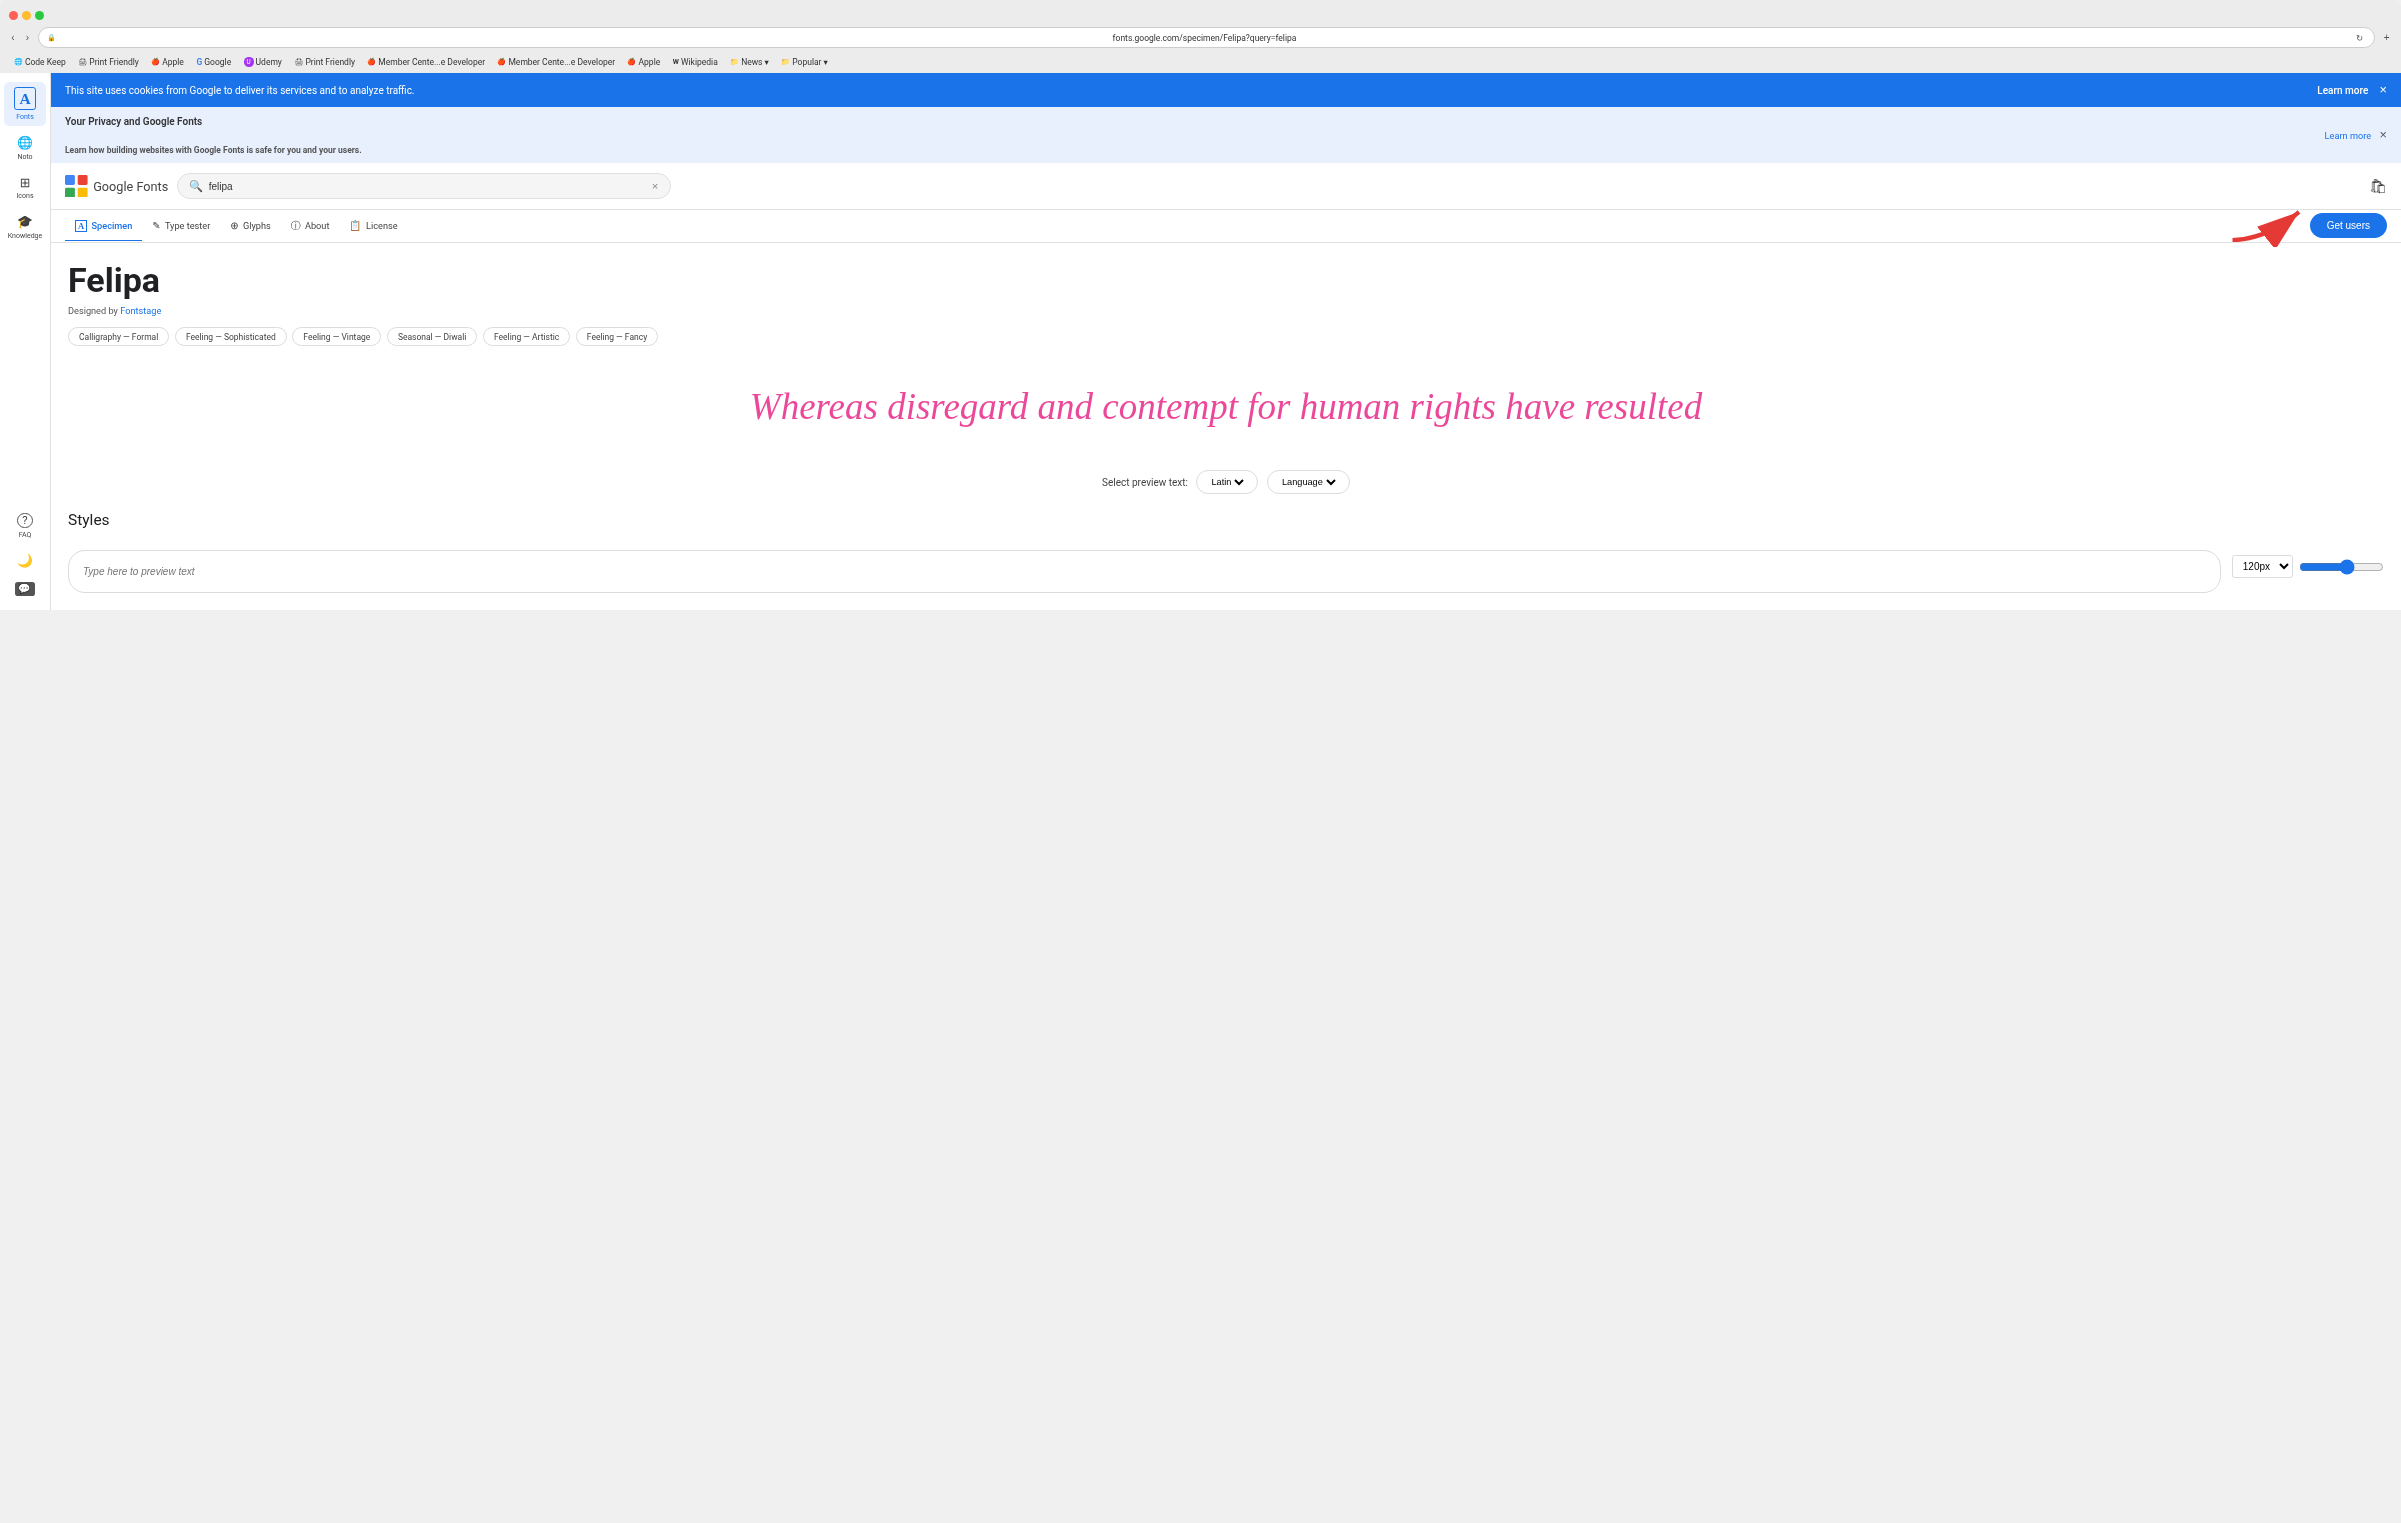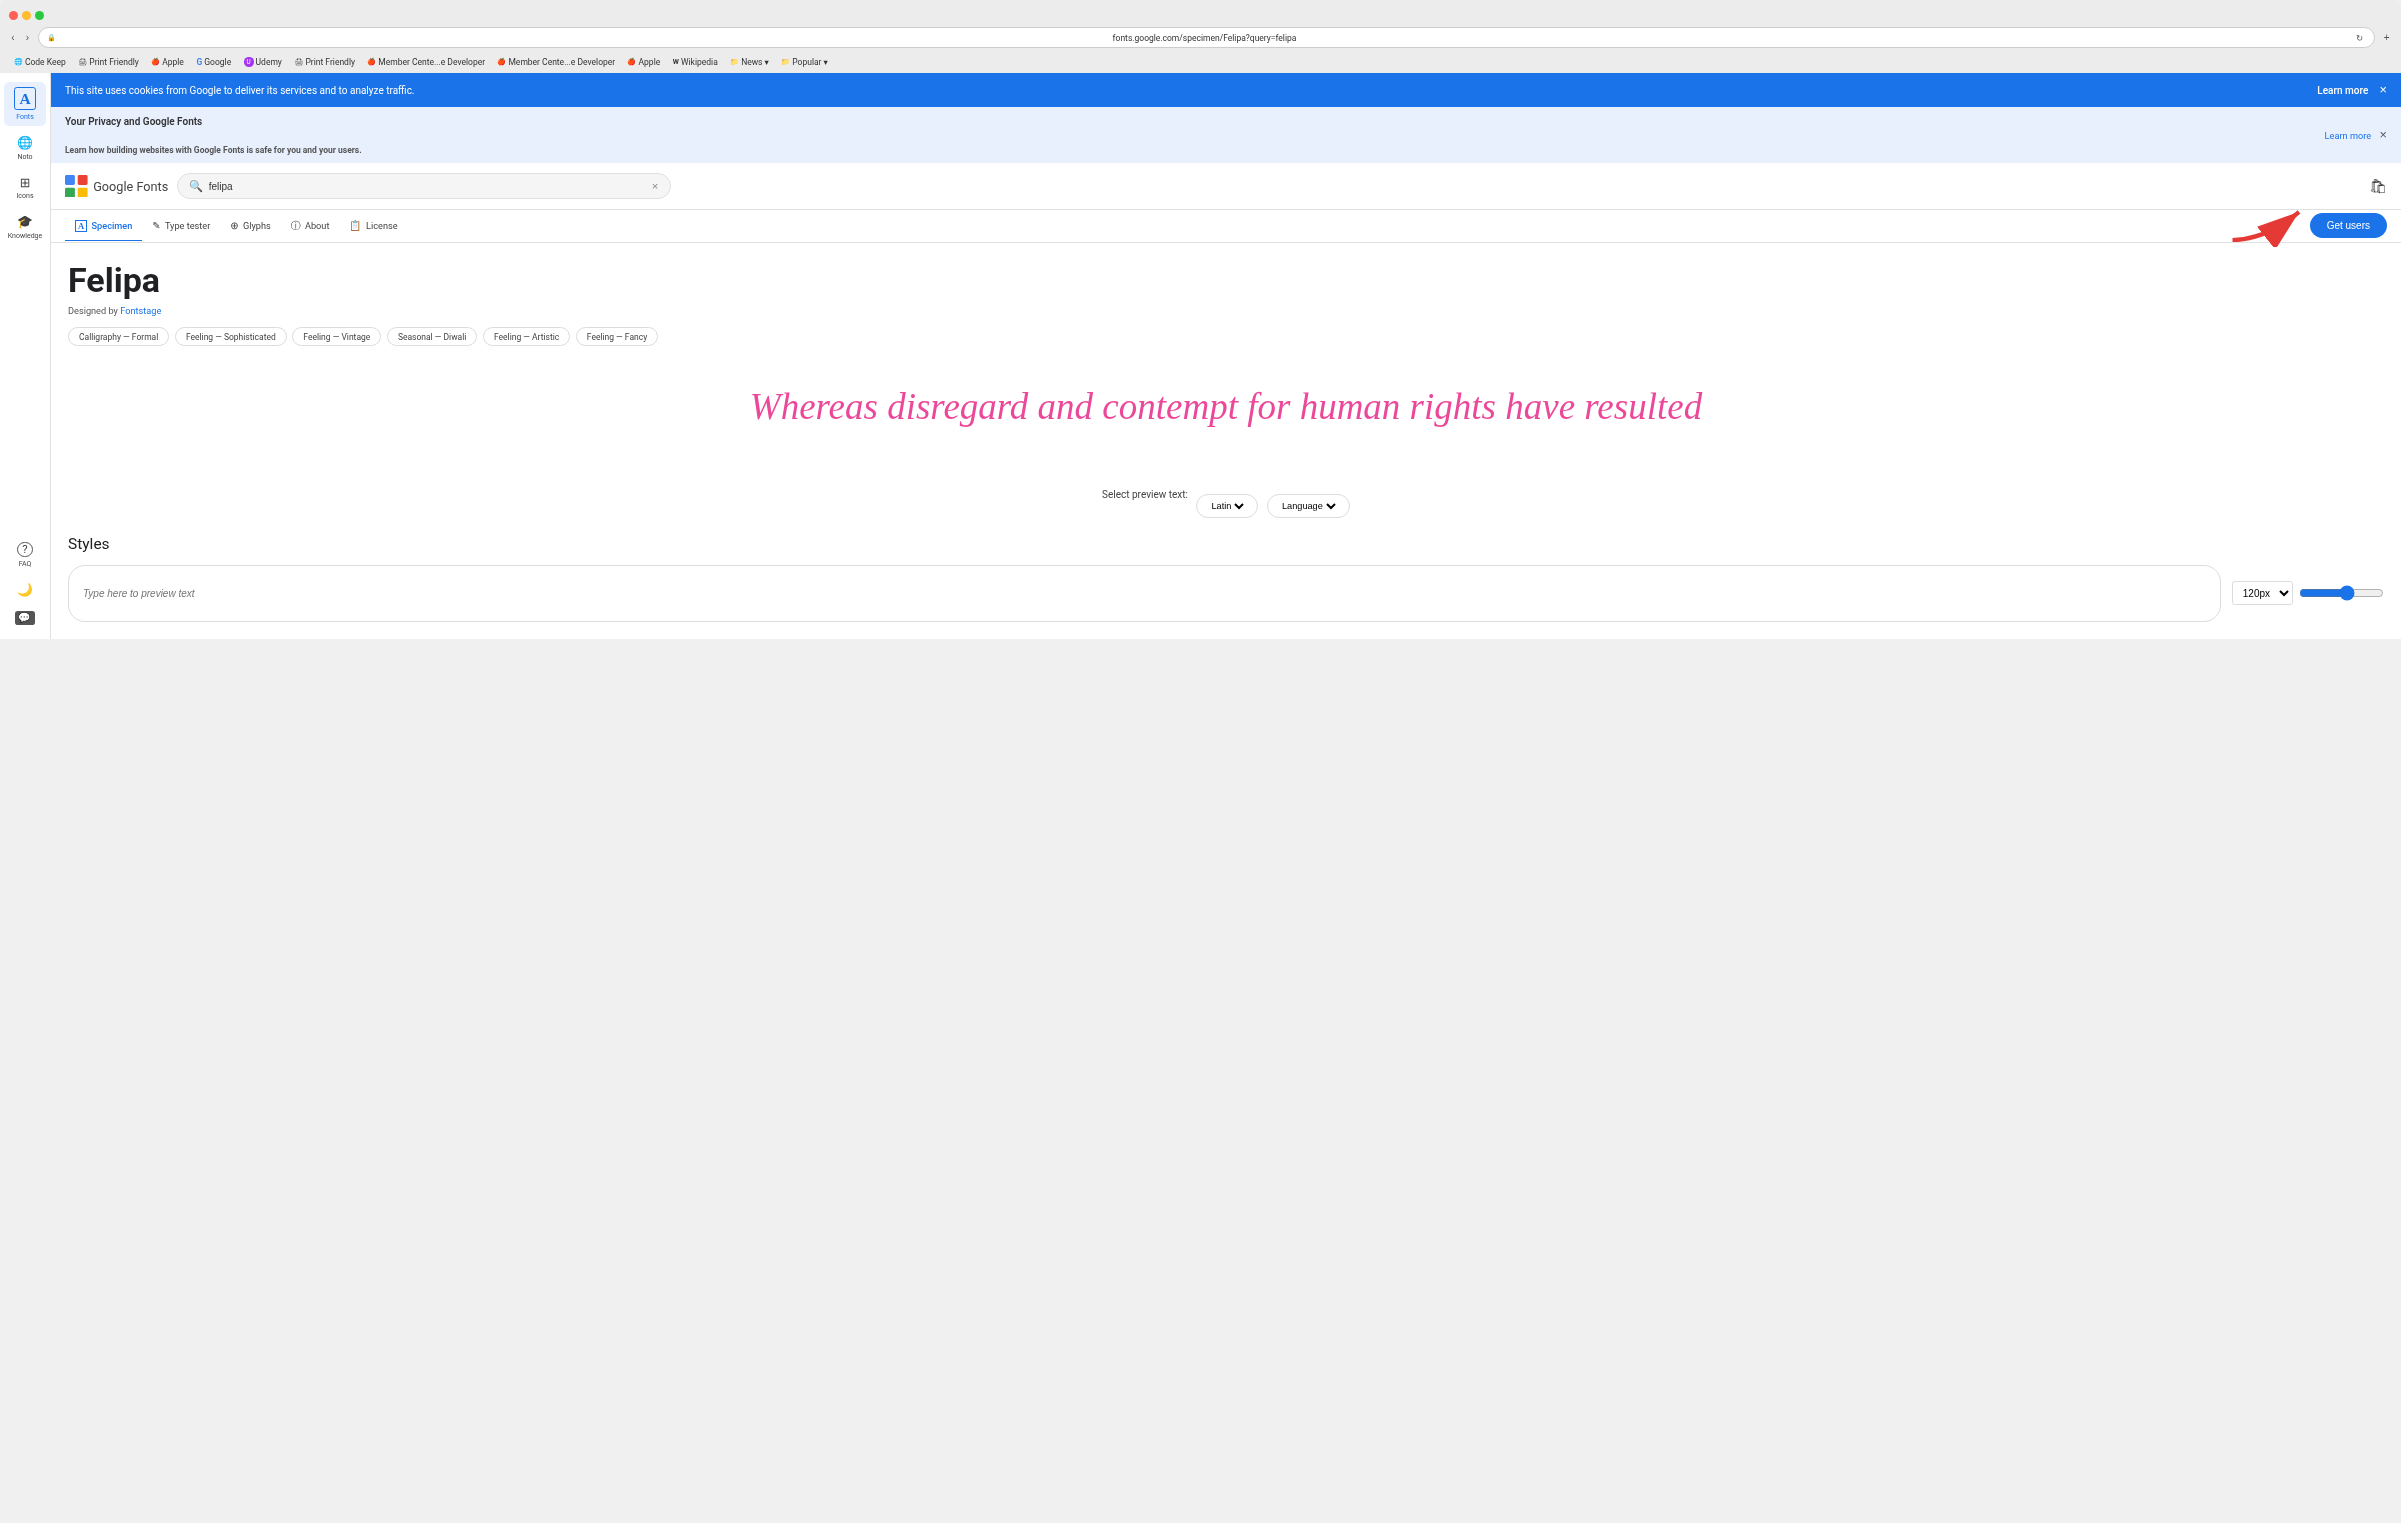--- a/index.html
+++ b/index.html
@@ -151,36 +151,37 @@
 
     
     .select-preview {
       display: flex; align-items: center; justify-content: center; gap: 8.5px;
       padding: 11.3px 17px 17px;
     }
     .select-preview-label { font-size: 10px; color: #444; }
     .select-dropdown {
       border: 0.7px solid #dadce0; border-radius: 14px; padding: 5px 10px;
       font-size: 9.2px; color: #333; background: white; cursor: pointer;
-      display: flex; align-items: center; gap: 4.2px; margin-top: 24px;
+      display: flex; align-items: center; gap: 4.2px;
     }
     .select-dropdown select {
       border: none; background: transparent; outline: none; font-size: 9.2px; cursor: pointer;
     }
 
     
     .styles-section { padding: 0 17px 17px; }
     .styles-title { font-size: 15.5px; font-weight: 400; color: #202124; margin-bottom: 11.3px; }
     .preview-input-row {
       display: flex; align-items: center; gap: 11.3px;
     }
     .preview-input {
       flex: 1; border: 0.7px solid #dadce0; border-radius: 17px;
-      padding: 22px 14px; font-size: 10px; outline: none; color: #888;
+      padding: 15px 14px; font-size: 10px; outline: none; color: #888;
       font-style: italic;
+      margin-top: 9px;
     }
     .size-control {
       display: flex; align-items: center; gap: 5.6px; white-space: nowrap;
     }
     .size-selector {
       border: 0.7px solid #dadce0; border-radius: 2.8px; padding: 4.2px 5.6px;
       font-size: 10px; background: white; cursor: pointer;
     }
     .size-slider {
       width: 85px; accent-color: #1a73e8;

